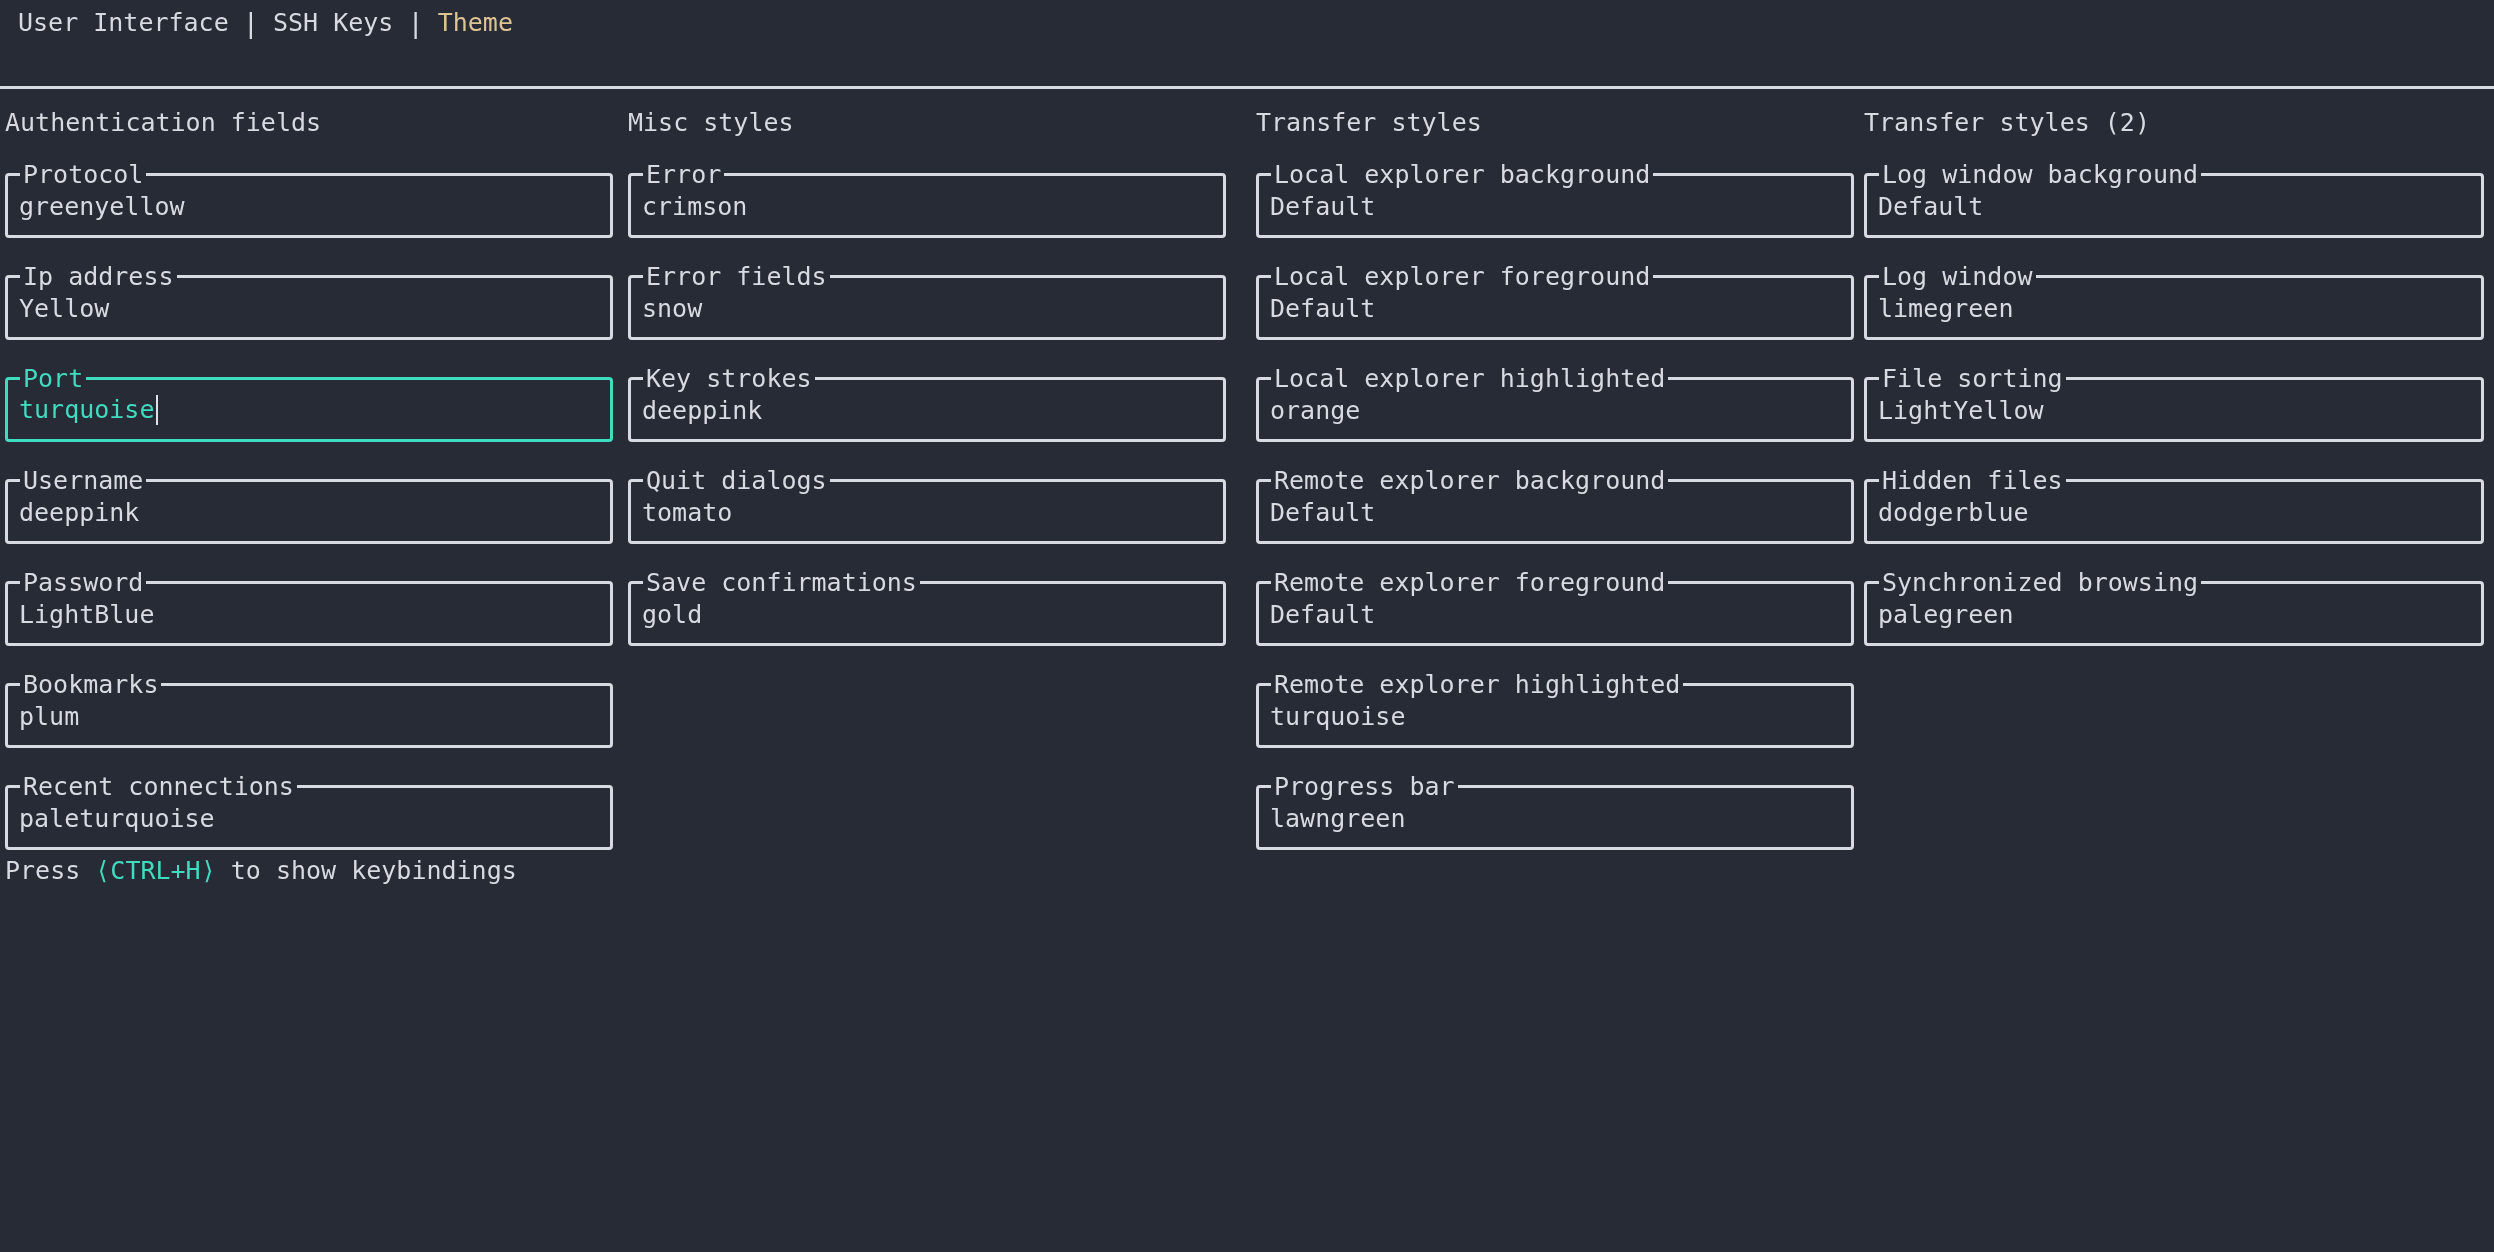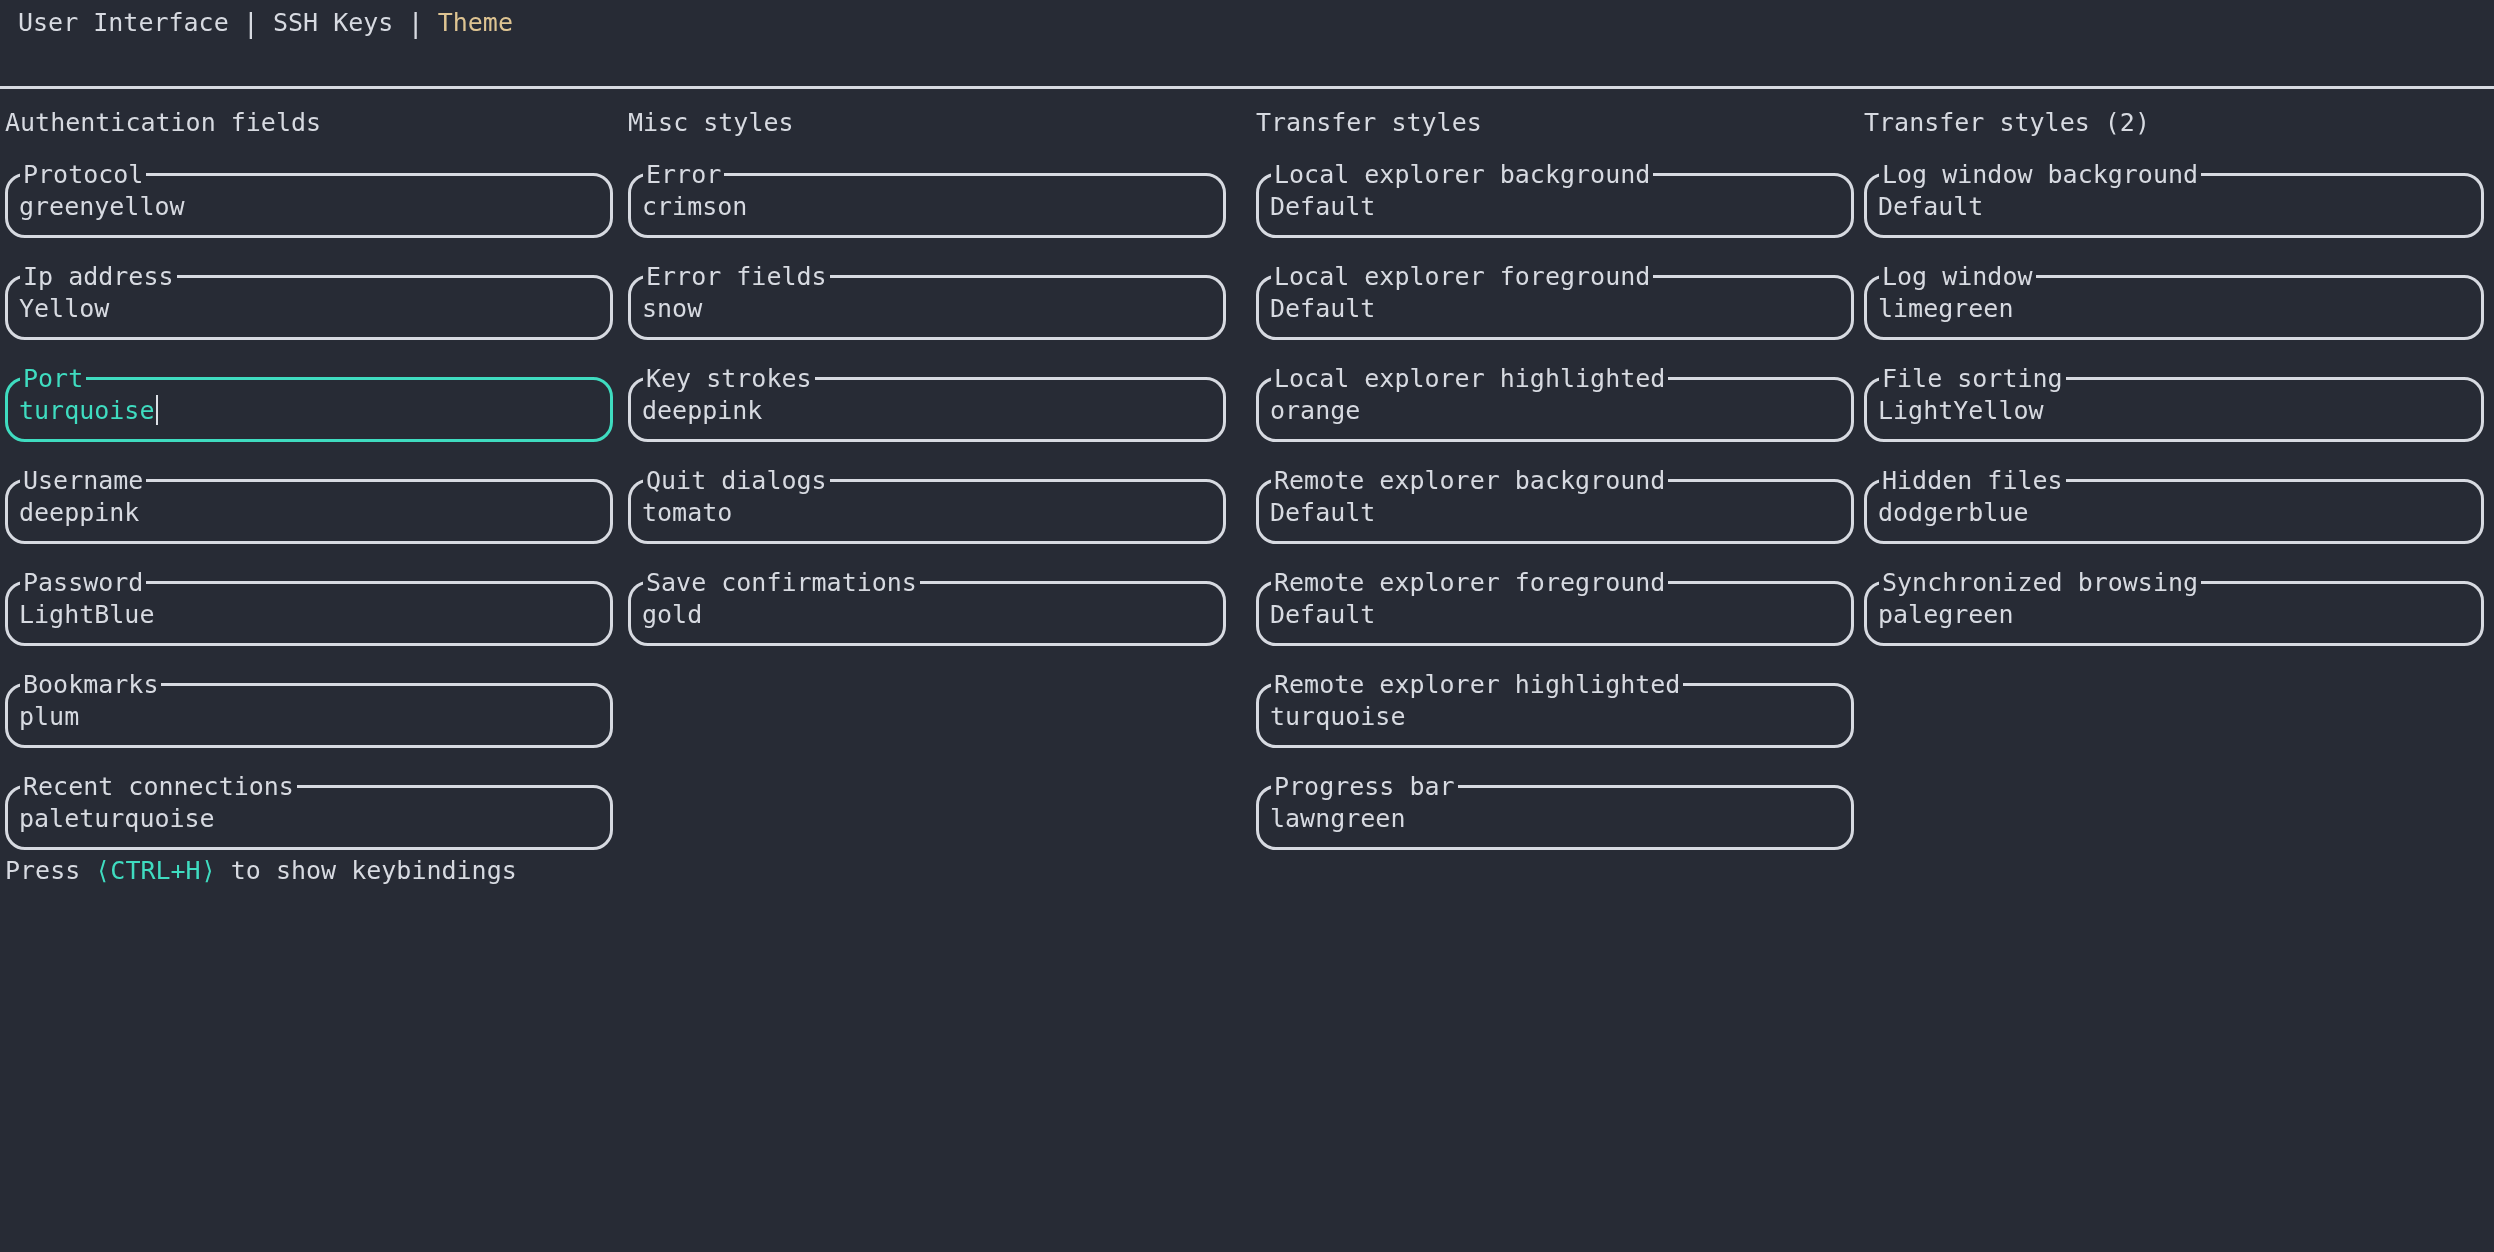--- a/index.html
+++ b/index.html
@@ -34,35 +34,35 @@
   
   .col{position:absolute;top:110px;}
   .col-header{
     line-height:26px;height:26px;white-space:pre;
     color:var(--fg);
   }
   .field{
     position:relative;
     height:59px;
     border:3px solid var(--fg);
-    border-radius:20px;
+    border-radius:4px;
     margin-top:37px;
   }
   .col .field:first-of-type{margin-top:24px;}
   .flabel{
     position:absolute;top:-14px;left:12px;
     background:var(--bg);
     padding:0 3px;
     line-height:26px;
     white-space:pre;
   }
   .fvalwrap{
     position:absolute;left:11px;top:50%;
     transform:translateY(-50%);
-    display:flex;align-items:flex-end;
+    display:flex;align-items:flex-start;
     white-space:pre;
   }
   .field.focused{border-color:var(--accent);}
   .field.focused .flabel,
   .field.focused .fvalwrap{color:var(--accent);}
   .cursor{
     display:inline-block;
     width:2px;height:30px;
     background:#dde0e6;
     margin-left:2px;

